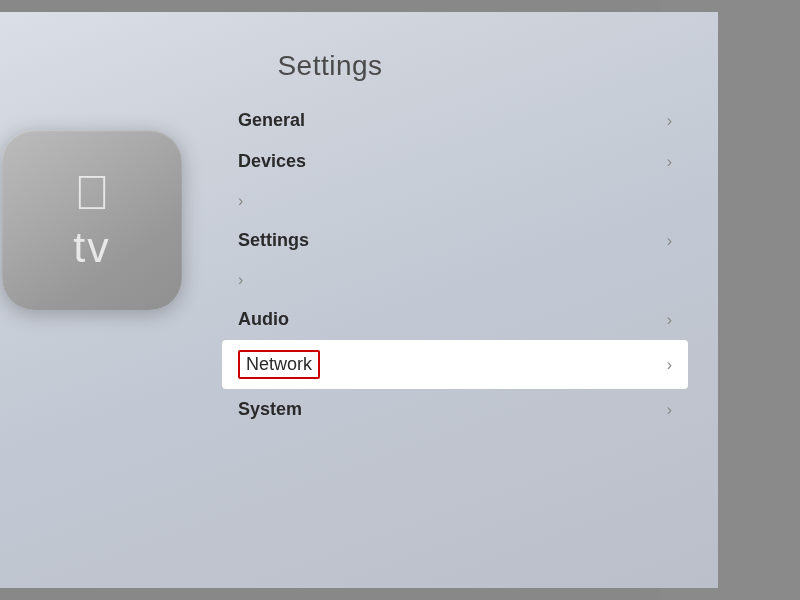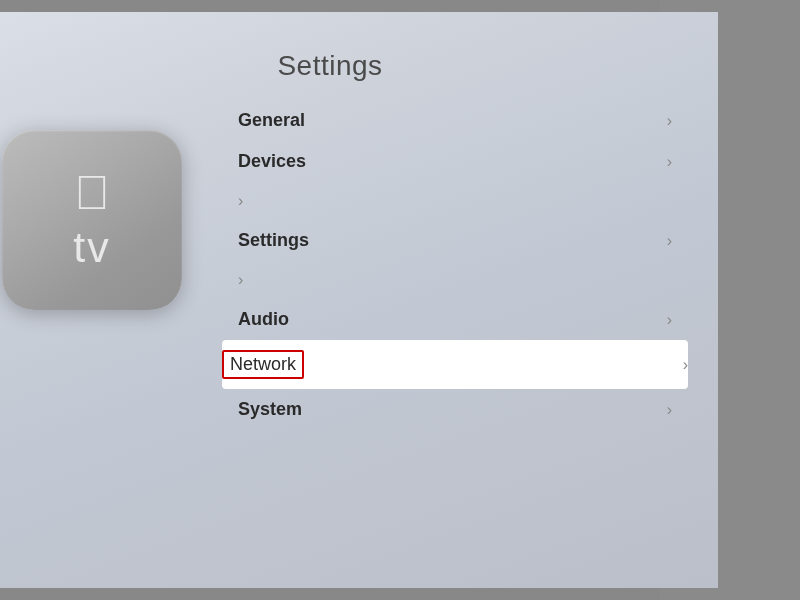--- a/index.html
+++ b/index.html
@@ -124,21 +124,21 @@
       color: #888;
       font-size: 16px;
       font-weight: 300;
     }
 
     .network-highlight {
       position: relative;
       display: flex;
       align-items: center;
       justify-content: space-between;
-      padding: 10px 0;
+      padding: 10px 16px;
       background: white;
       border-radius: 4px;
       min-width: 320px;
     }
 
     .network-text-box {
       border: 2px solid #cc0000;
       padding: 2px 6px;
       border-radius: 2px;
     }

